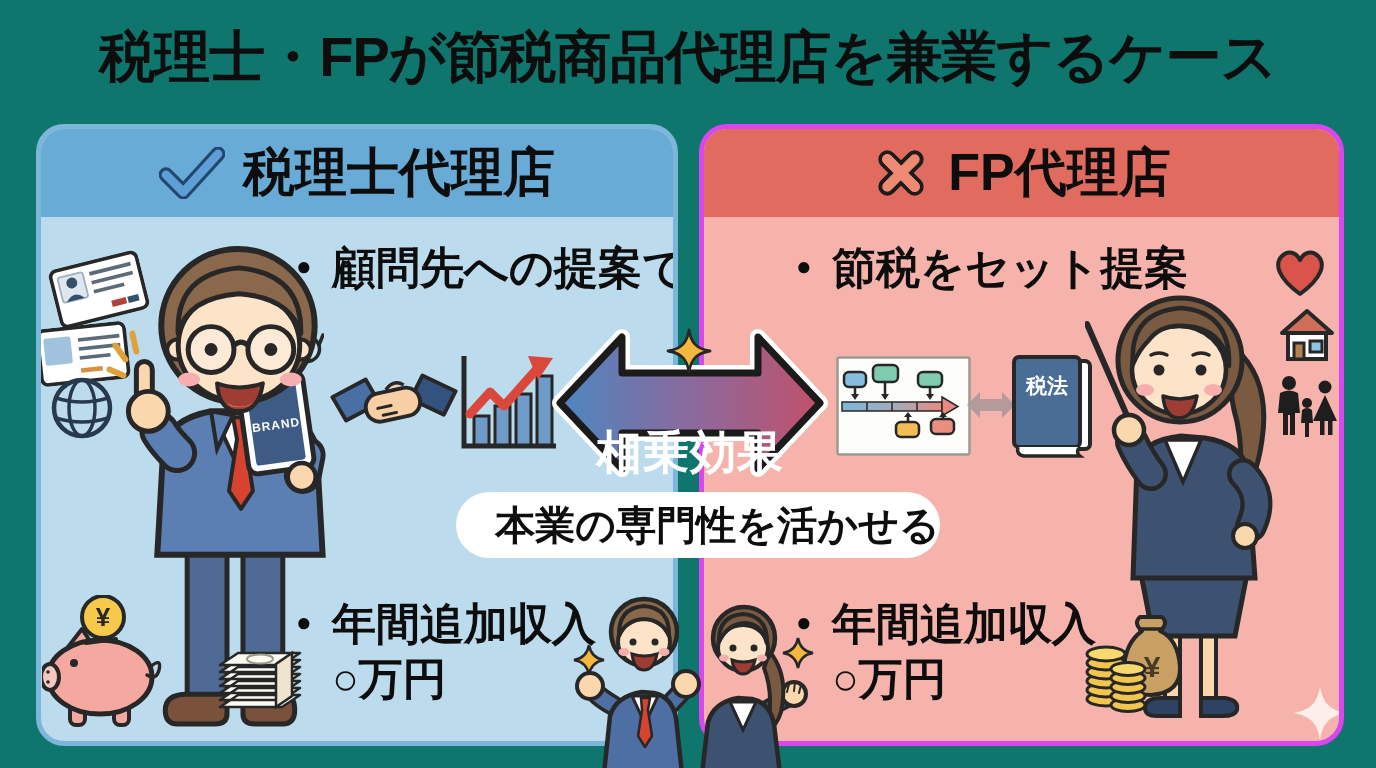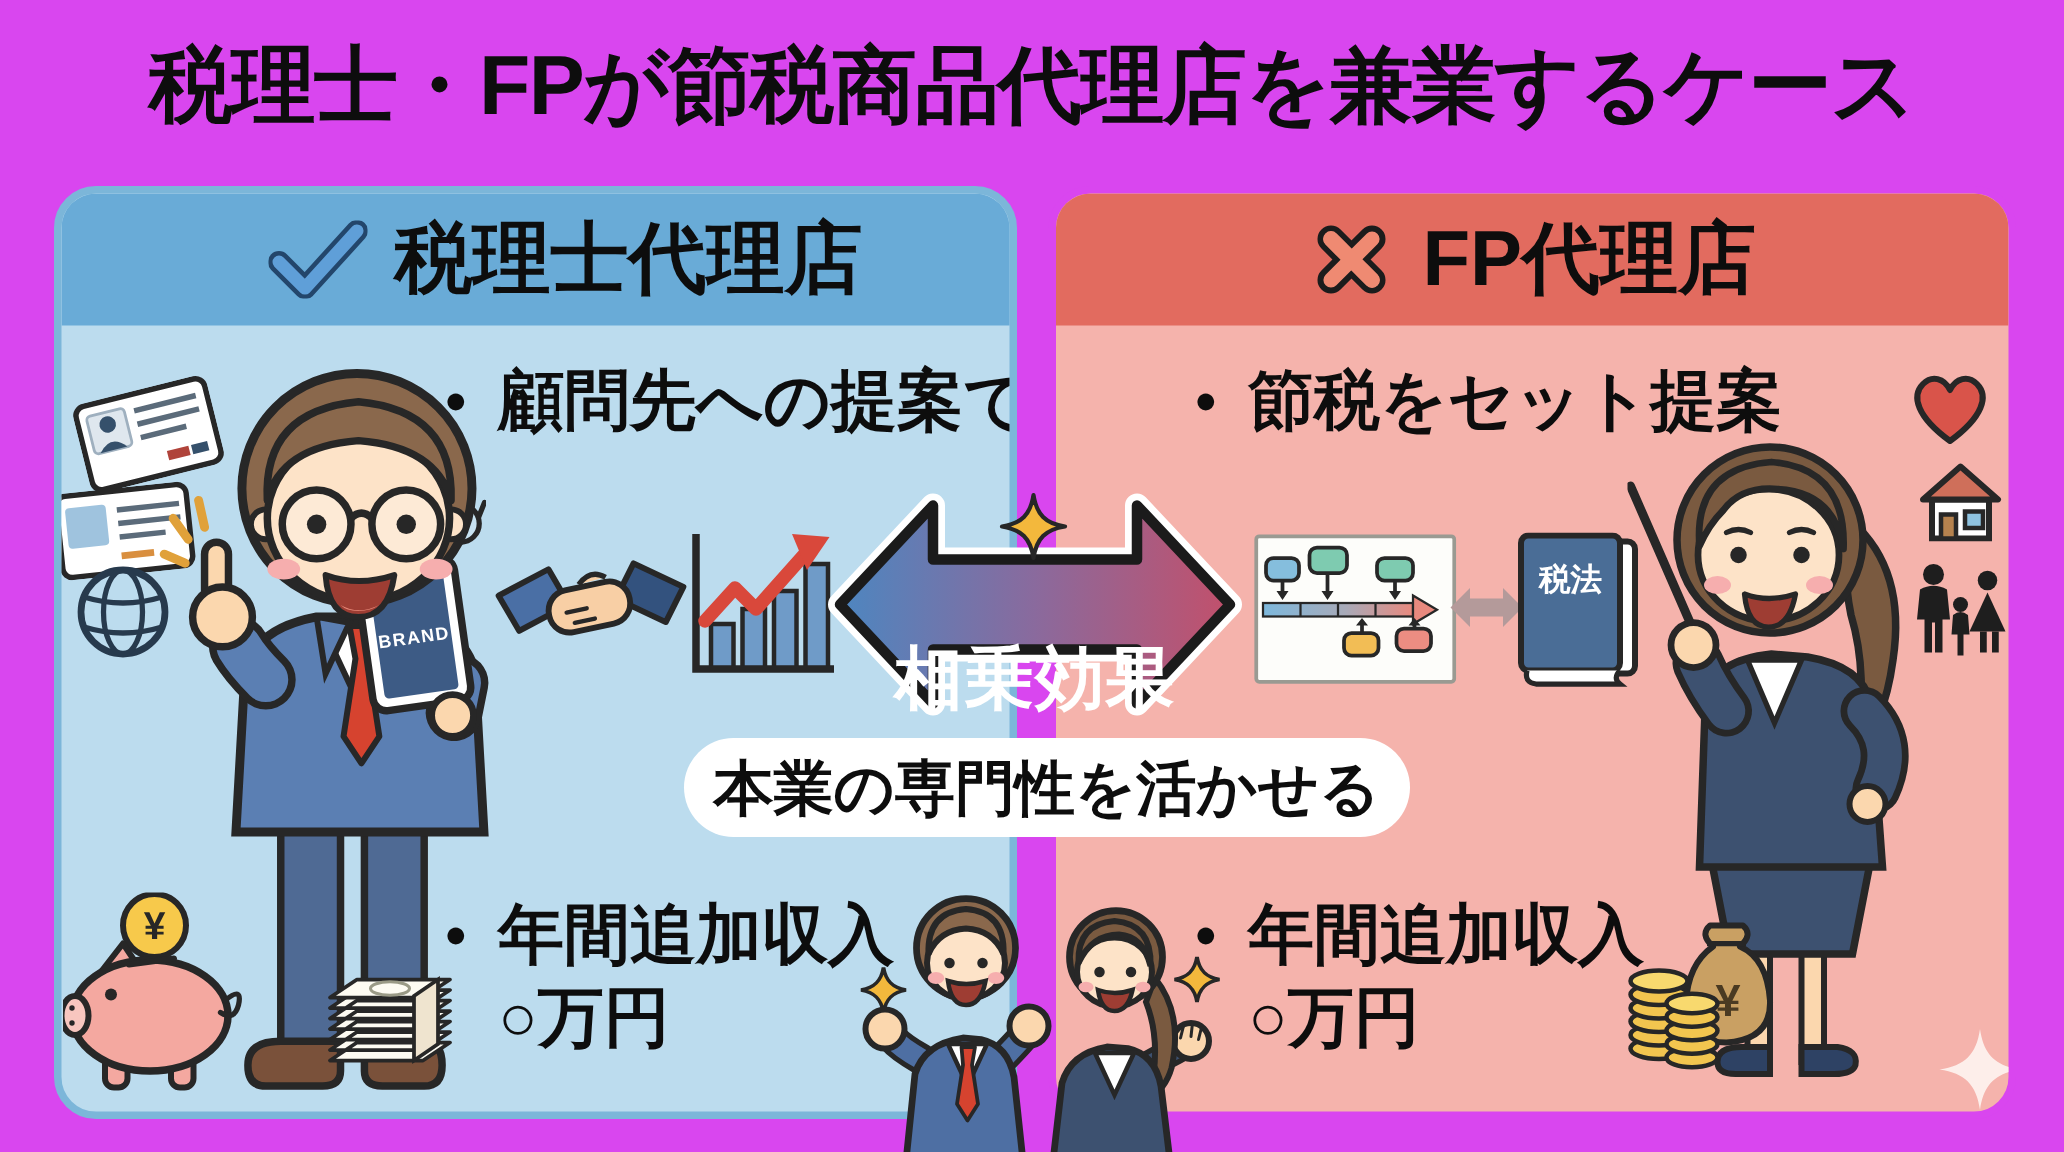--- a/index.html
+++ b/index.html
@@ -1,17 +1,17 @@
 <!DOCTYPE html>
 <html><head>
 <meta charset="utf-8">
 <style>
   html,body{margin:0;padding:0;background:#ffffff;}
   .canvas{
-    position:relative;width:1376px;height:768px;overflow:hidden;background:#d946ef;
+    position:relative;width:1376px;height:768px;overflow:hidden;background:#0f766e;
     font-family:"Liberation Sans","DejaVu Sans",sans-serif;color:#111;
   }
   
   .title{
     position:absolute;left:0;top:20px;width:100%;text-align:center;
     font-size:56px;font-weight:900;letter-spacing:-1px;color:#0d0d0d;margin:0;
   }
   .title .hl{position:relative;display:inline-block;}
   .title .hl::before{
     content:"";position:absolute;left:-3px;right:-3px;top:52%;bottom:-6px;
@@ -19,36 +19,36 @@
   }
   
   .panel{position:absolute;top:124px;height:622px;border-radius:28px;overflow:hidden;box-sizing:border-box;}
   .panel.left{left:36px;width:642px;background:#bcdcee;border:5px solid #7cb6d9;}
   .panel.right{left:699px;width:645px;background:#f5b3ac;border:5px solid #d946ef;}
   .panel-header{
     position:absolute;left:0;top:0;width:100%;height:88px;
     display:flex;align-items:center;justify-content:center;gap:18px;
     font-size:52px;font-weight:900;color:#0d0d0d;
   }
-  .panel.left .panel-header{background:#69abd7;padding-left:20px;}
+  .panel.left .panel-header{background:#69abd7;}
   .panel.right .panel-header{background:#e26b5f;}
   .abs{position:absolute;}
   
   .bullet{display:flex;white-space:nowrap;color:#0d0d0d;}
   .bullet .dot{font-size:26px;line-height:1;margin-top:12px;width:36px;flex:0 0 36px;}
   .bullet .lines{font-size:44px;font-weight:900;line-height:1.24;}
   
   .synergy{position:absolute;left:552px;top:322px;width:276px;height:162px;z-index:3;
            display:flex;align-items:flex-end;justify-content:center;}
   .synergy svg{position:absolute;left:0;top:0;}
   .synergy-label{position:relative;font-size:46px;font-weight:900;color:#ffffff;letter-spacing:1px;}
   .gold-sparkle{position:absolute;left:666px;top:328px;width:46px;height:46px;z-index:4;}
   .pill{
     position:absolute;left:456px;top:492px;width:484px;height:66px;background:#ffffff;
-    border-radius:38px;display:flex;align-items:center;justify-content:center;
+    border-radius:38px;display:flex;align-items:center;justify-content:flex-end;
     font-size:40px;font-weight:900;color:#0d0d0d;z-index:4;white-space:nowrap;
   }
   .pair{position:absolute;left:566px;top:584px;width:252px;height:190px;z-index:5;}
   .fp-label{font-size:36px;font-weight:900;color:#1c1c1c;}
   svg{display:block;}
 </style>
 </head>
 <body>
 
 <div class="canvas">

